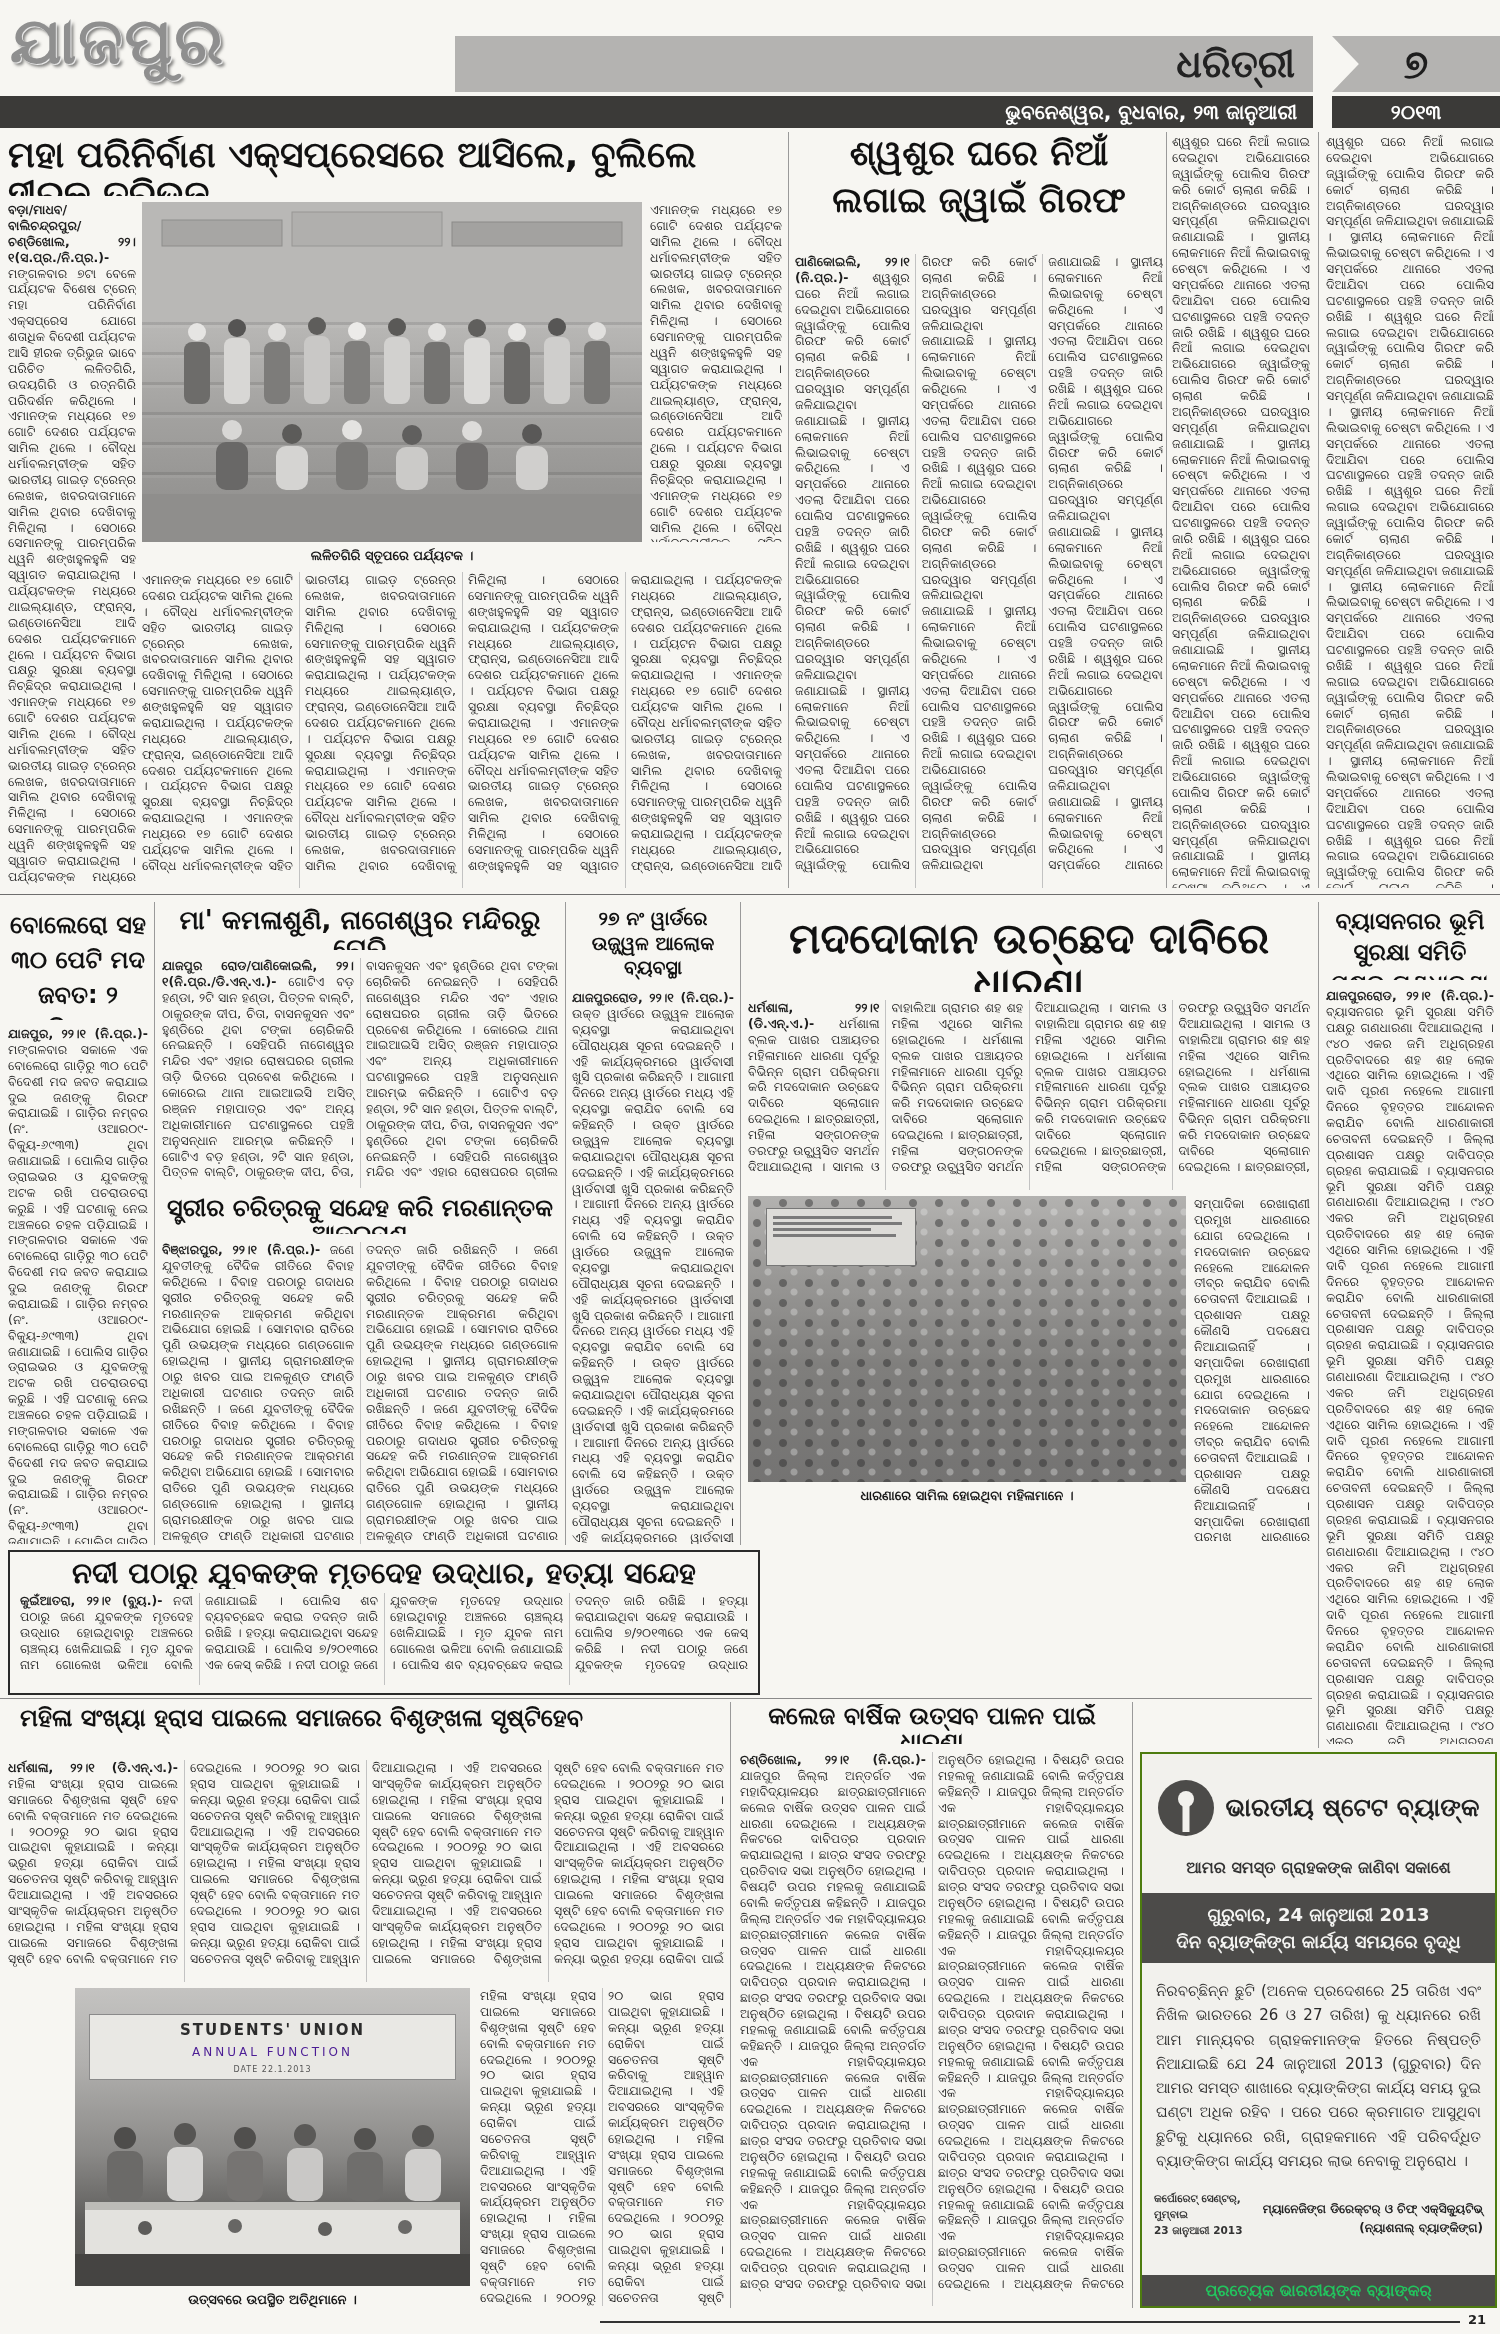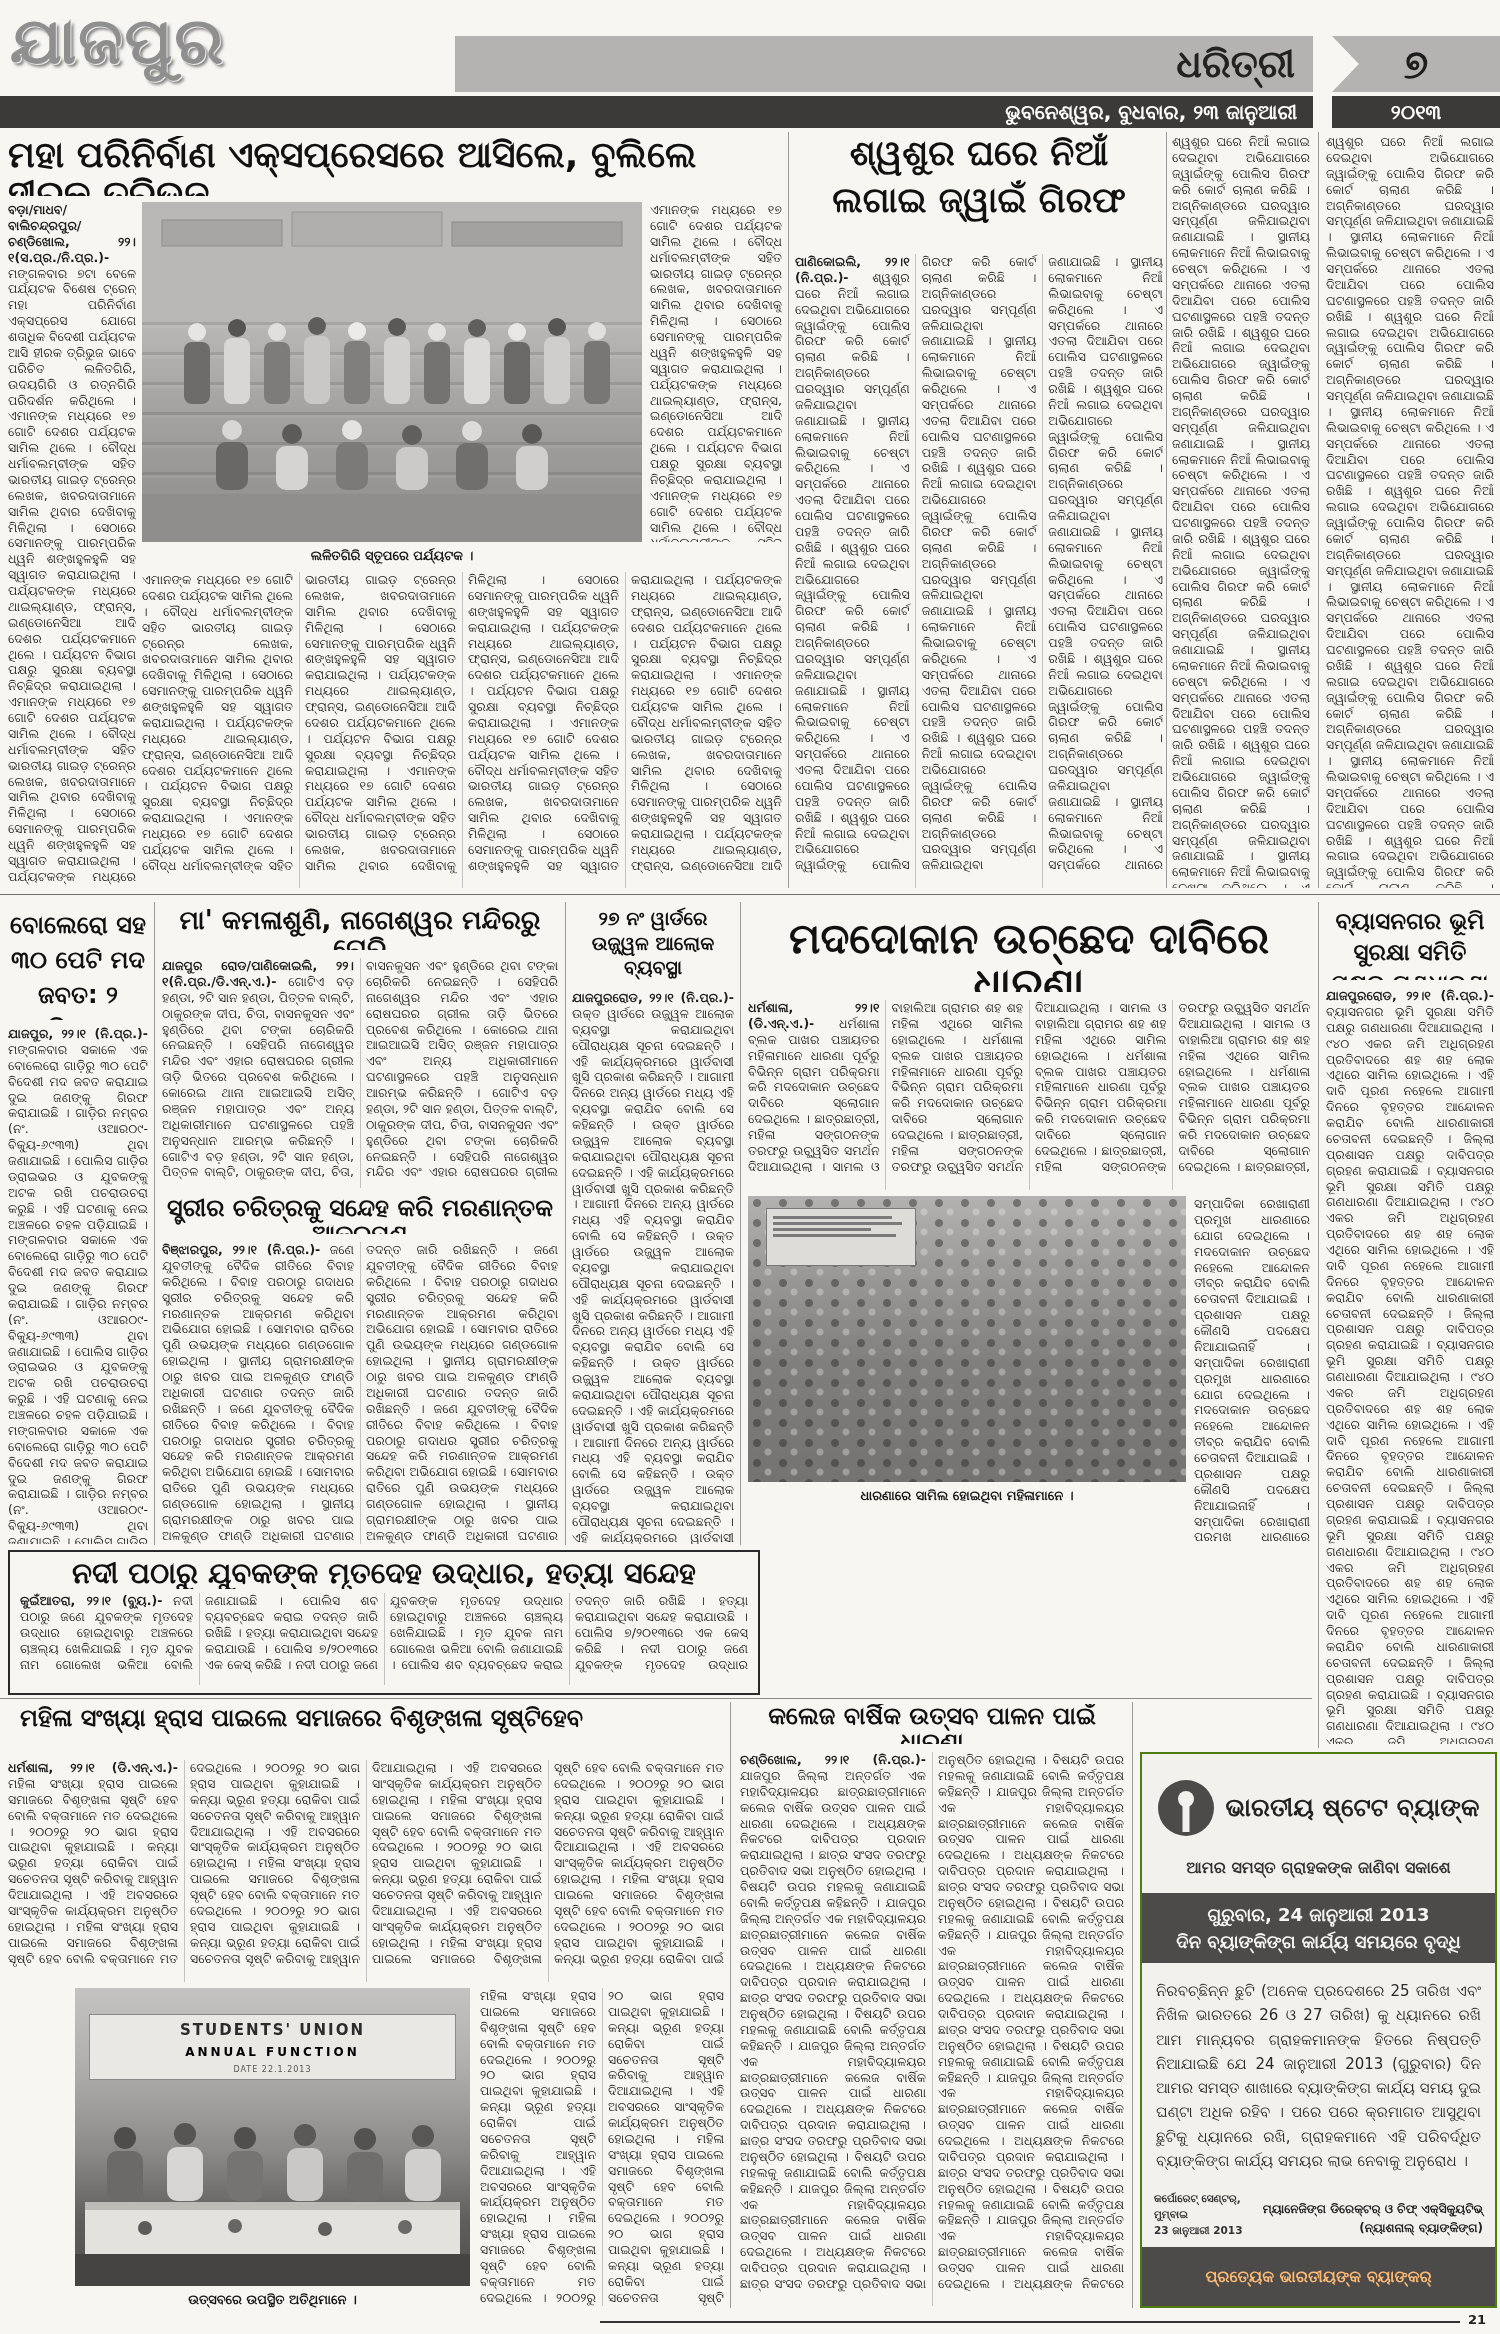--- a/index.html
+++ b/index.html
@@ -61,21 +61,21 @@
     background-size:26px 20px, 26px 20px, 100% 100%;
   }
   .photo-stage {
     background: linear-gradient(180deg,#c4c3c1 0%, #b0afad 26%, #8b8a88 55%, #5f5e5c 78%, #504f4d 100%);
   }
   .banner-strip {
     position:absolute; background:#e9e8e4; border:1px solid #8a8a8a;
     display:flex; flex-direction:column; align-items:center; justify-content:center; gap:6px;
   }
   .banner-strip .b1 { font-size:15px; font-weight:bold; letter-spacing:2px; color:#2c2c2c; }
-  .banner-strip .b2 { font-size:12px; font-weight:bold; letter-spacing:3px; color:#000000; }
+  .banner-strip .b2 { font-size:12px; font-weight:normal; letter-spacing:3px; color:#4c1d95; }
   .banner-strip .b3 { font-size:8px; letter-spacing:1px; color:#555; }
   .crowd-banner {
     position:absolute; background:#dddcd8; border:1px solid #777;
     padding:4px;
   }
   .crowd-banner i { display:block; height:3px; background:#7a7a7a; margin:3px 2px; }
 
   
   .ad { position:absolute; background:#f2f1ed; border:2px solid #4d7c0f; }
   .ad-logo-row { display:flex; align-items:center; justify-content:center; gap:12px; padding:26px 10px 8px; }
@@ -85,22 +85,22 @@
   .sbi-circle::after { content:''; position:absolute; left:50%; top:25px; transform:translateX(-50%);
     width:7px; height:27px; background:#f2f1ed; }
   .ad-bankname { font-size:25px; font-weight:bold; color:#222; }
   .ad-tagline { text-align:center; font-size:16px; font-weight:bold; color:#333; padding:14px 6px 16px; }
   .ad-band { background:#4c4b49; color:#f5f5f3; text-align:center; font-weight:bold;
     font-size:18px; line-height:1.5; padding:8px 4px; }
   .ad-body { font-size:15px; line-height:1.62; text-align:justify; color:#2a2a2a; padding:16px 14px 10px; }
   .ad-sign { display:flex; justify-content:space-between; align-items:flex-end; padding:8px 12px 10px; }
   .ad-sign .l { font-size:10.5px; font-weight:bold; color:#333; white-space:pre-line; line-height:1.5; }
   .ad-sign .r { font-size:12px; font-weight:bold; color:#222; text-align:right; white-space:pre-line; line-height:1.6; }
-  .ad-foot { position:absolute; left:0; right:0; bottom:0; background:#4c4b49; color:#fdba74;
-    text-align:center; font-weight:bold; font-size:16px; padding:20px 0; }
+  .ad-foot { position:absolute; left:0; right:0; bottom:0; background:#4c4b49; color:#22c55e;
+    text-align:center; font-weight:bold; font-size:16px; padding:6px 0; }
 
   .boxed { border:2px solid #2a2a2a; background:#f7f6f2; }
   .footer-num { font-size:13px; font-weight:bold; color:#222; }
 </style>
 </head>
 <body>
 
 <div id="page">
 
   <div class="abs masthead" style="left:10px; top:4px;">ଯାଜପୁର</div>

